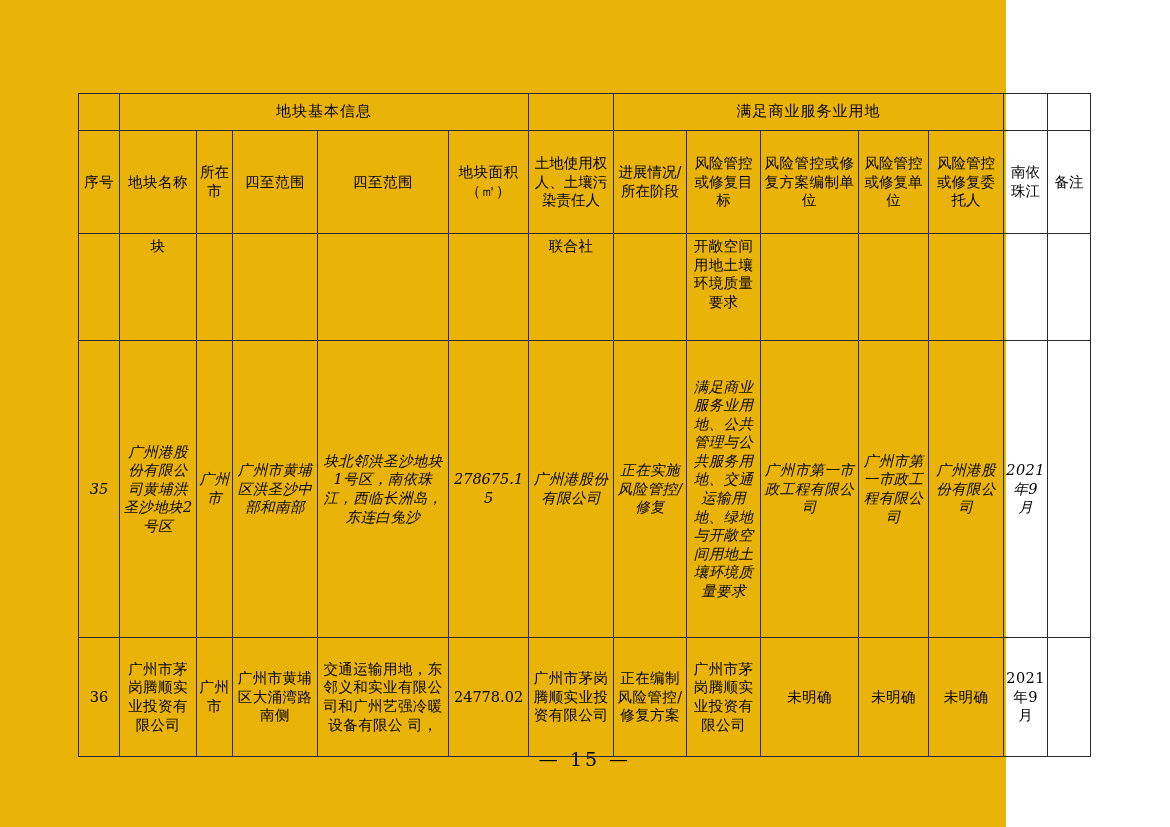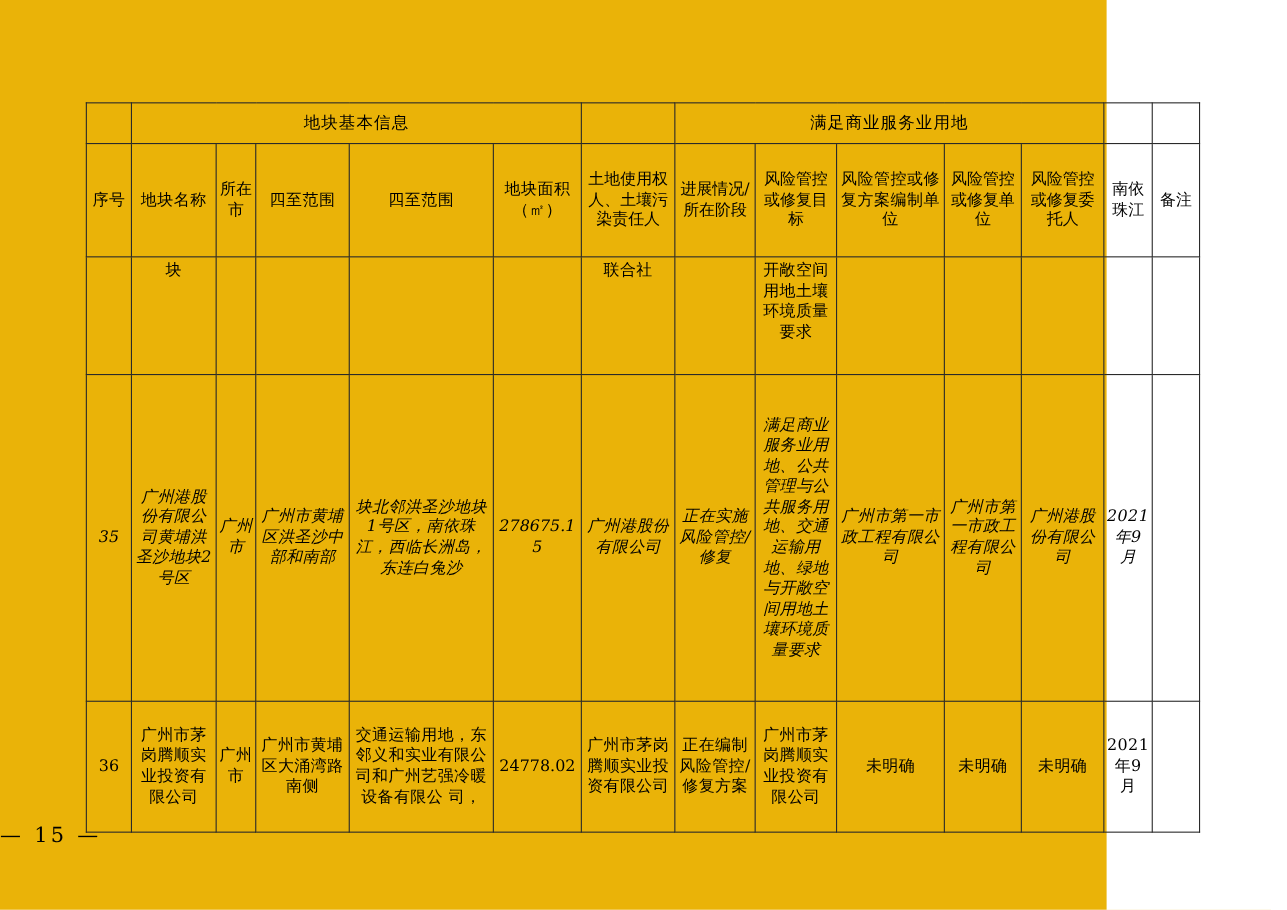--- a/index.html
+++ b/index.html
@@ -83,21 +83,21 @@
   .r36 td { height: 112px; }
 
   .r-partial .topcell { vertical-align: top; }
 
   
   .page-number {
     position: absolute;
     left: 0;
     top: 748px;
     width: 1170px;
-    text-align: left;
+    text-align: center;
     font-size: 19px;
     letter-spacing: 3px;
     font-family: "DejaVu Serif", "Liberation Serif", serif;
   }
 </style>
 </head>
 <body>
 
 <div id="page">
 

